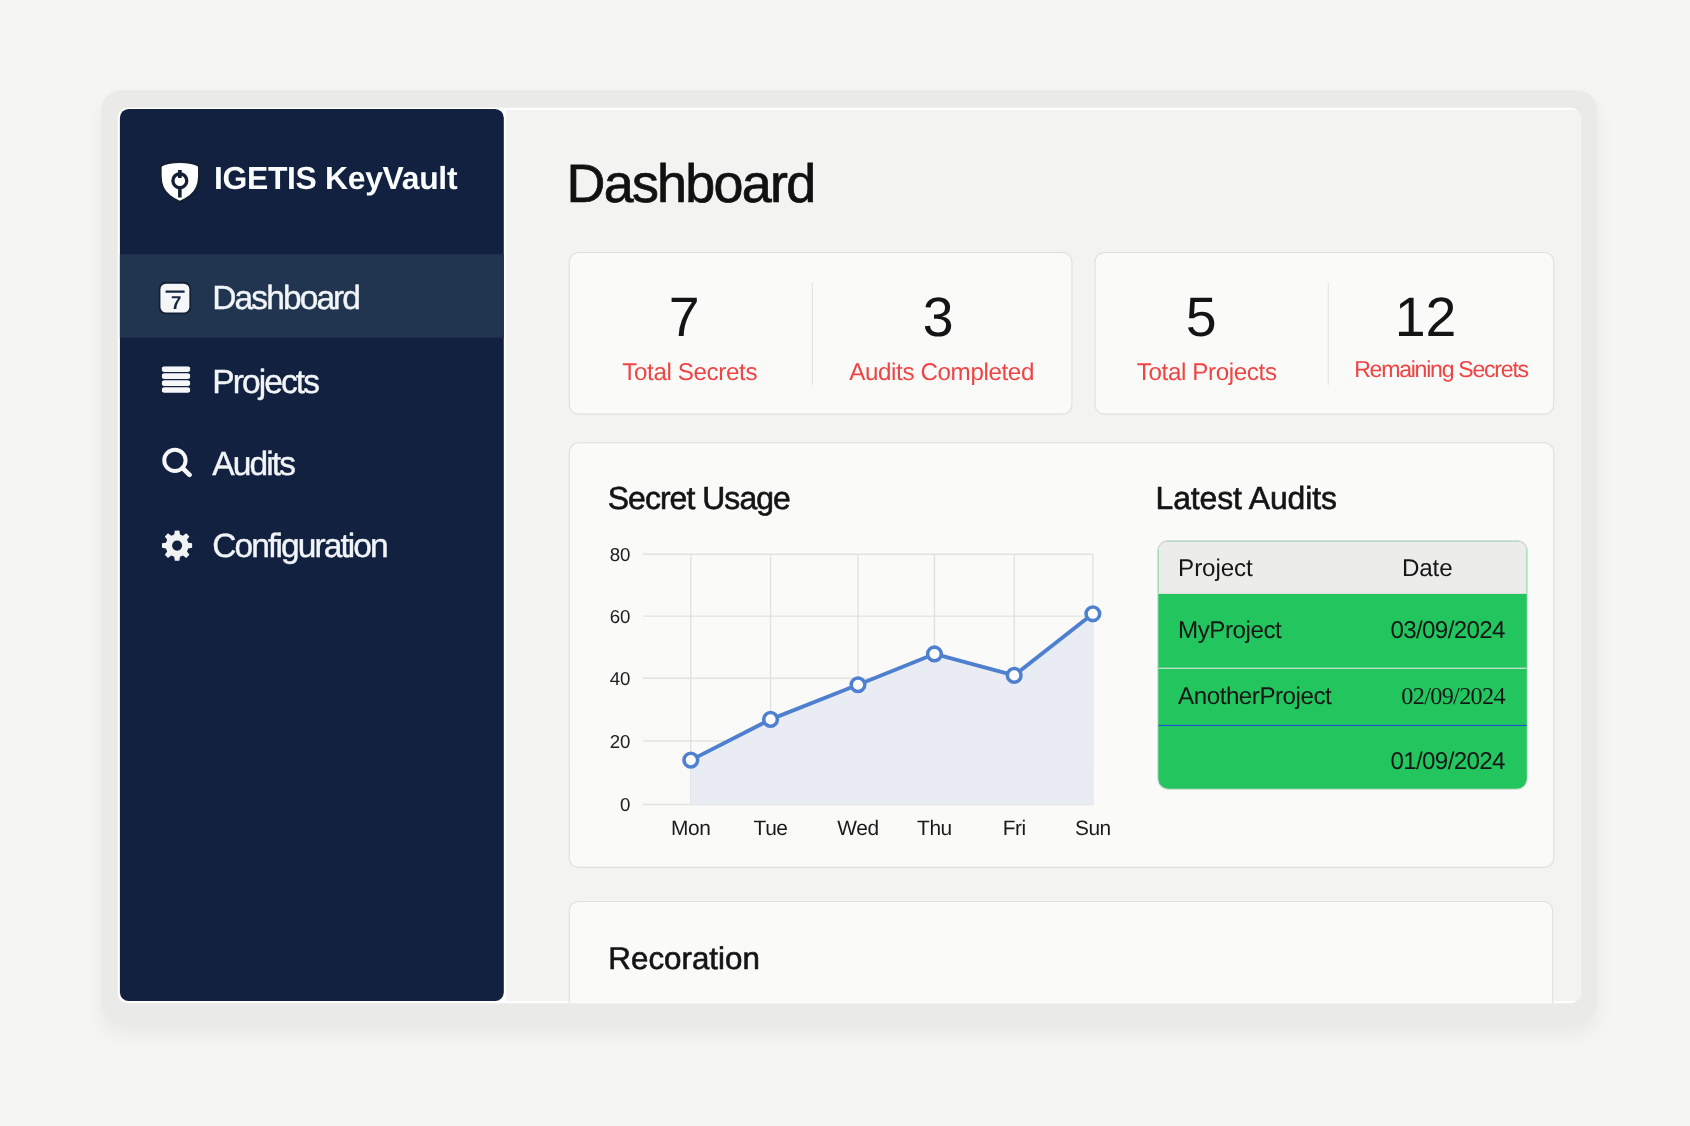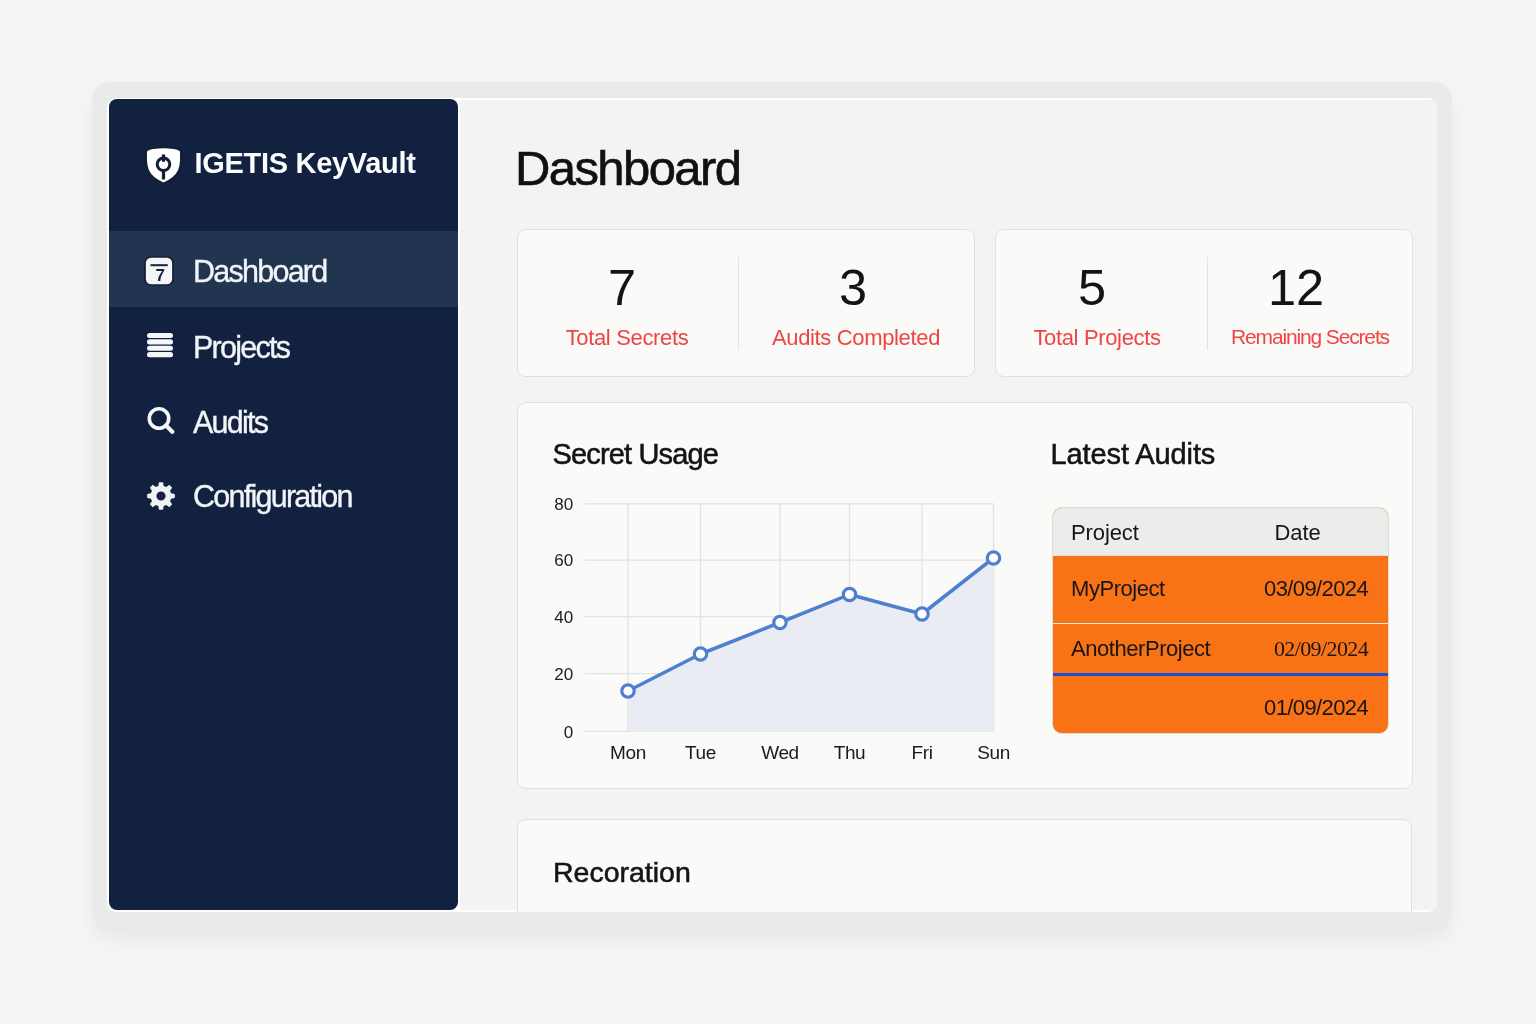--- a/index.html
+++ b/index.html
@@ -124,30 +124,30 @@
           <g font-size="19" fill="#1a1a1a" text-anchor="middle" font-family="Liberation Sans" letter-spacing="-0.4">
             <text x="110" y="270.3">Mon</text>
             <text x="182.5" y="270.3">Tue</text>
             <text x="262" y="270.3">Wed</text>
             <text x="331.5" y="270.3">Thu</text>
             <text x="404" y="270.3">Fri</text>
             <text x="475.5" y="270.3">Sun</text>
           </g>
         </svg>
         <div class="ctitle" style="left:533px; top:35px; letter-spacing:-0.1px;">Latest Audits</div>
-        <div style="position:absolute; left:534.5px; top:104px; width:336.5px; height:227px; border:1.5px solid #dcdcda; border-radius:10px; background:#f97316; overflow:hidden;">
+        <div style="position:absolute; left:534.5px; top:88px; width:336.5px; height:227px; border:1.5px solid #dcdcda; border-radius:10px; background:#22c55e; overflow:hidden;">
           <div style="position:absolute; left:0; right:0; top:0; height:48px; background:#ececea; border-bottom:1px solid #e0e0de;">
             <div class="trow" style="left:18px; top:12.5px; letter-spacing:-0.1px;">Project</div>
             <div class="trow" style="left:184.5px; top:12.5px; width:120px; text-align:center; letter-spacing:-0.1px;">Date</div>
           </div>
           <div style="position:absolute; left:0; right:0; top:48px; height:68px; border-bottom:1px solid #e8e8e6;">
             <div class="trow" style="left:18px; top:20px;">MyProject</div>
             <div class="trow" style="left:auto; right:19.4px; top:20px; letter-spacing:-0.6px;">03/09/2024</div>
           </div>
-          <div style="position:absolute; left:0; right:0; top:108px; height:60px; border-bottom:3px solid #1d4ed8;">
+          <div style="position:absolute; left:0; right:0; top:108px; height:60px; border-bottom:1px solid #1d4ed8;">
             <div class="trow" style="left:18px; top:20px;">AnotherProject</div>
             <div class="trow" style="left:auto; right:19.4px; top:20px; letter-spacing:-0.6px;font-family:Liberation Serif, serif;">02/09/2024</div>
           </div>
           <div style="position:absolute; left:0; right:0; top:168px; height:59px;">
             <div class="trow" style="left:auto; right:19.4px; top:19px; letter-spacing:-0.6px;">01/09/2024</div>
           </div>
         </div>
       </div>
       <div class="card" id="reco" style="left:57px; top:718.5px; width:895px; height:160px;">
         <div class="ctitle" style="left:35px; top:36px; letter-spacing:0; font-size:28.5px;">Recoration</div>

